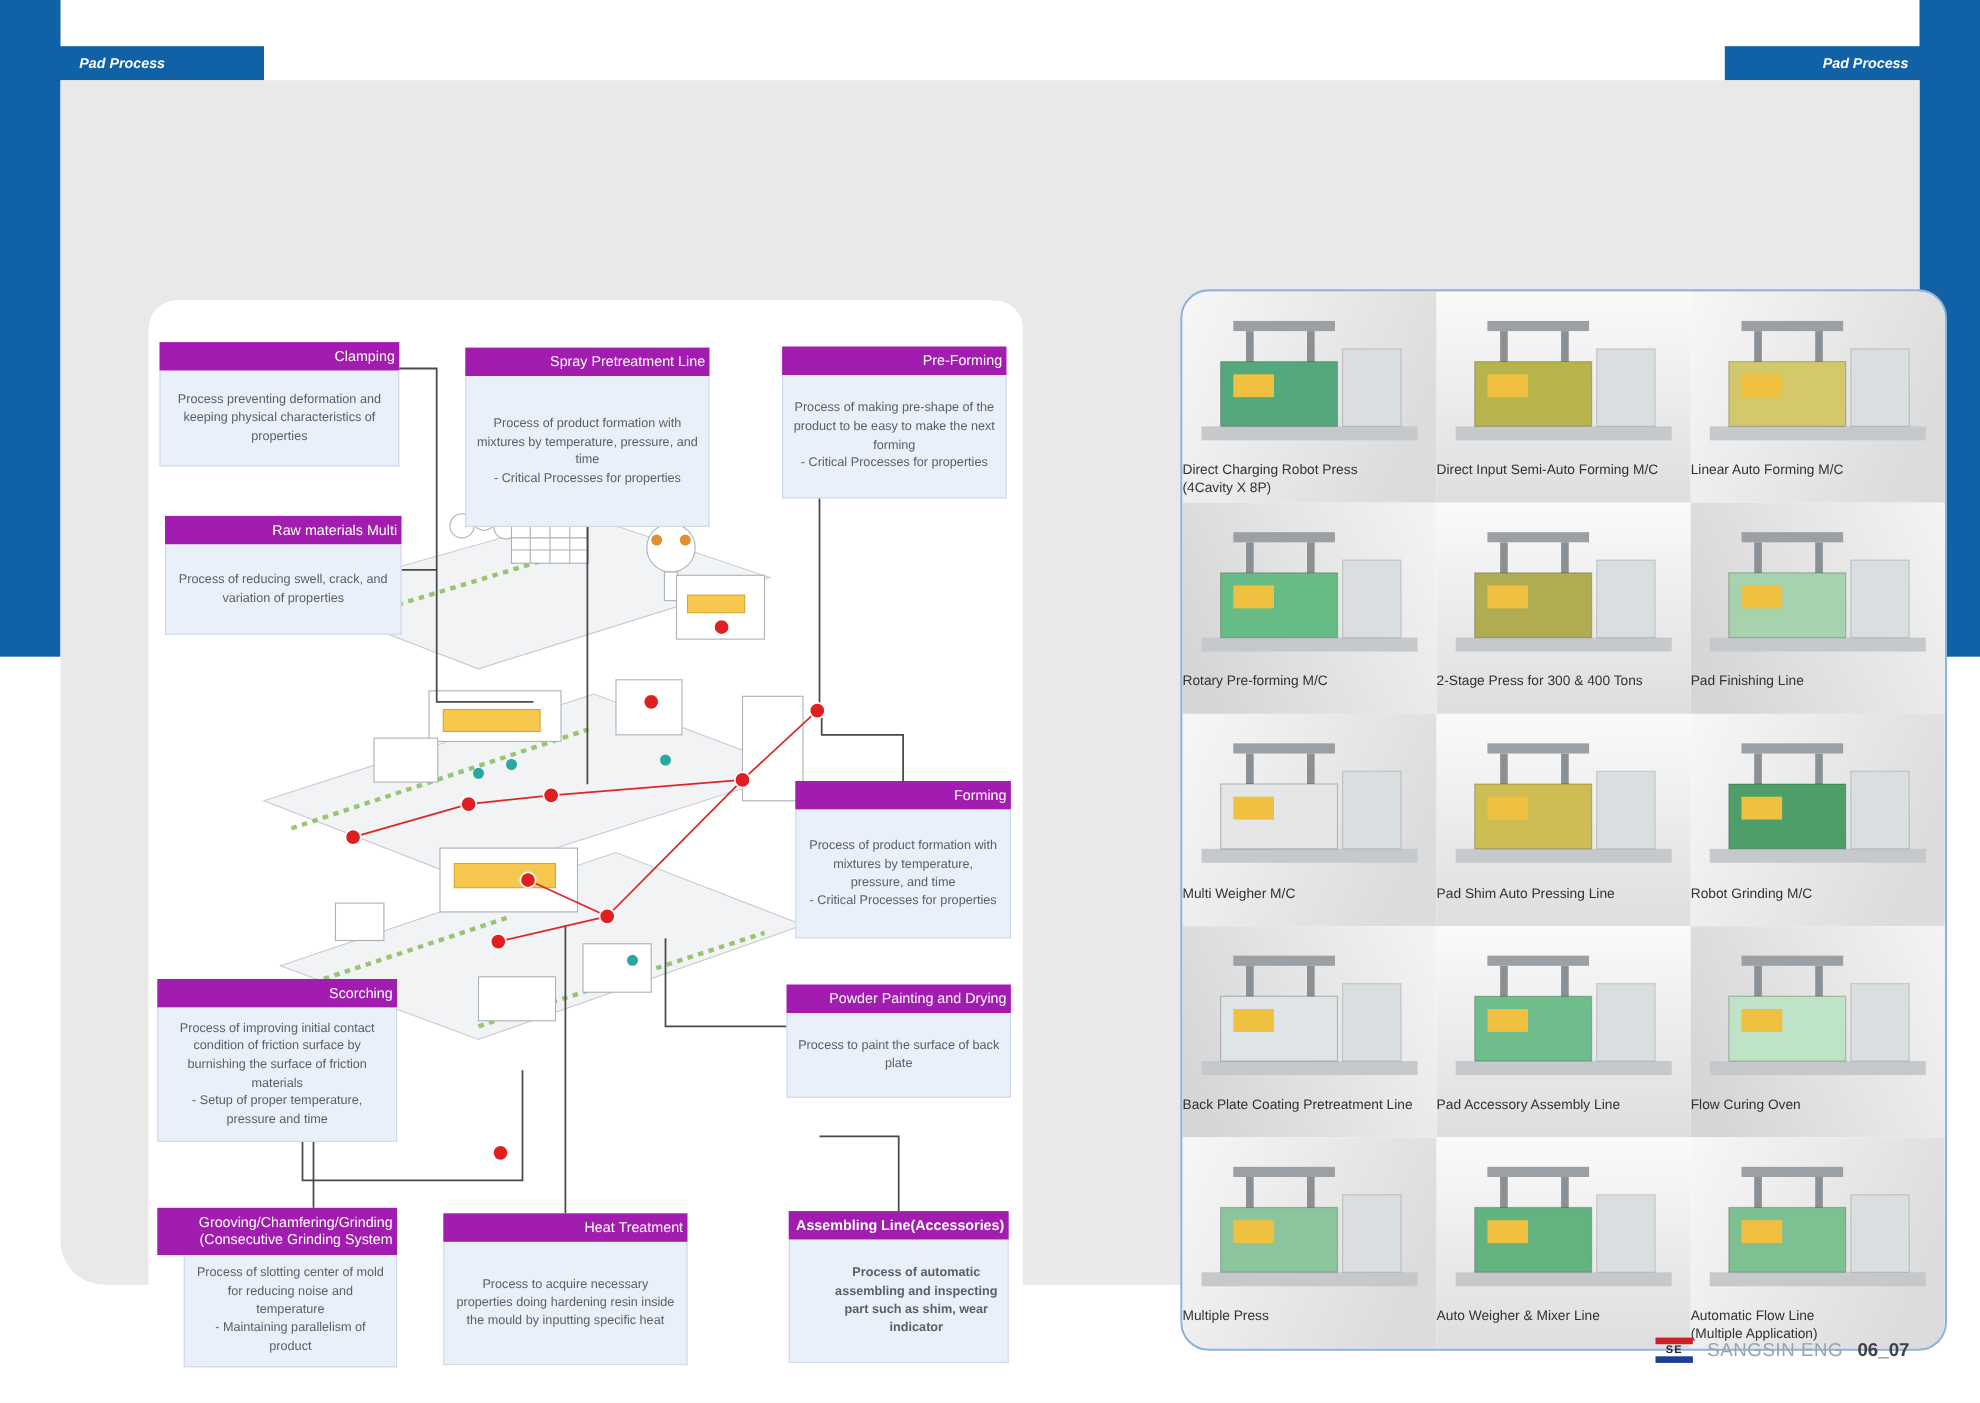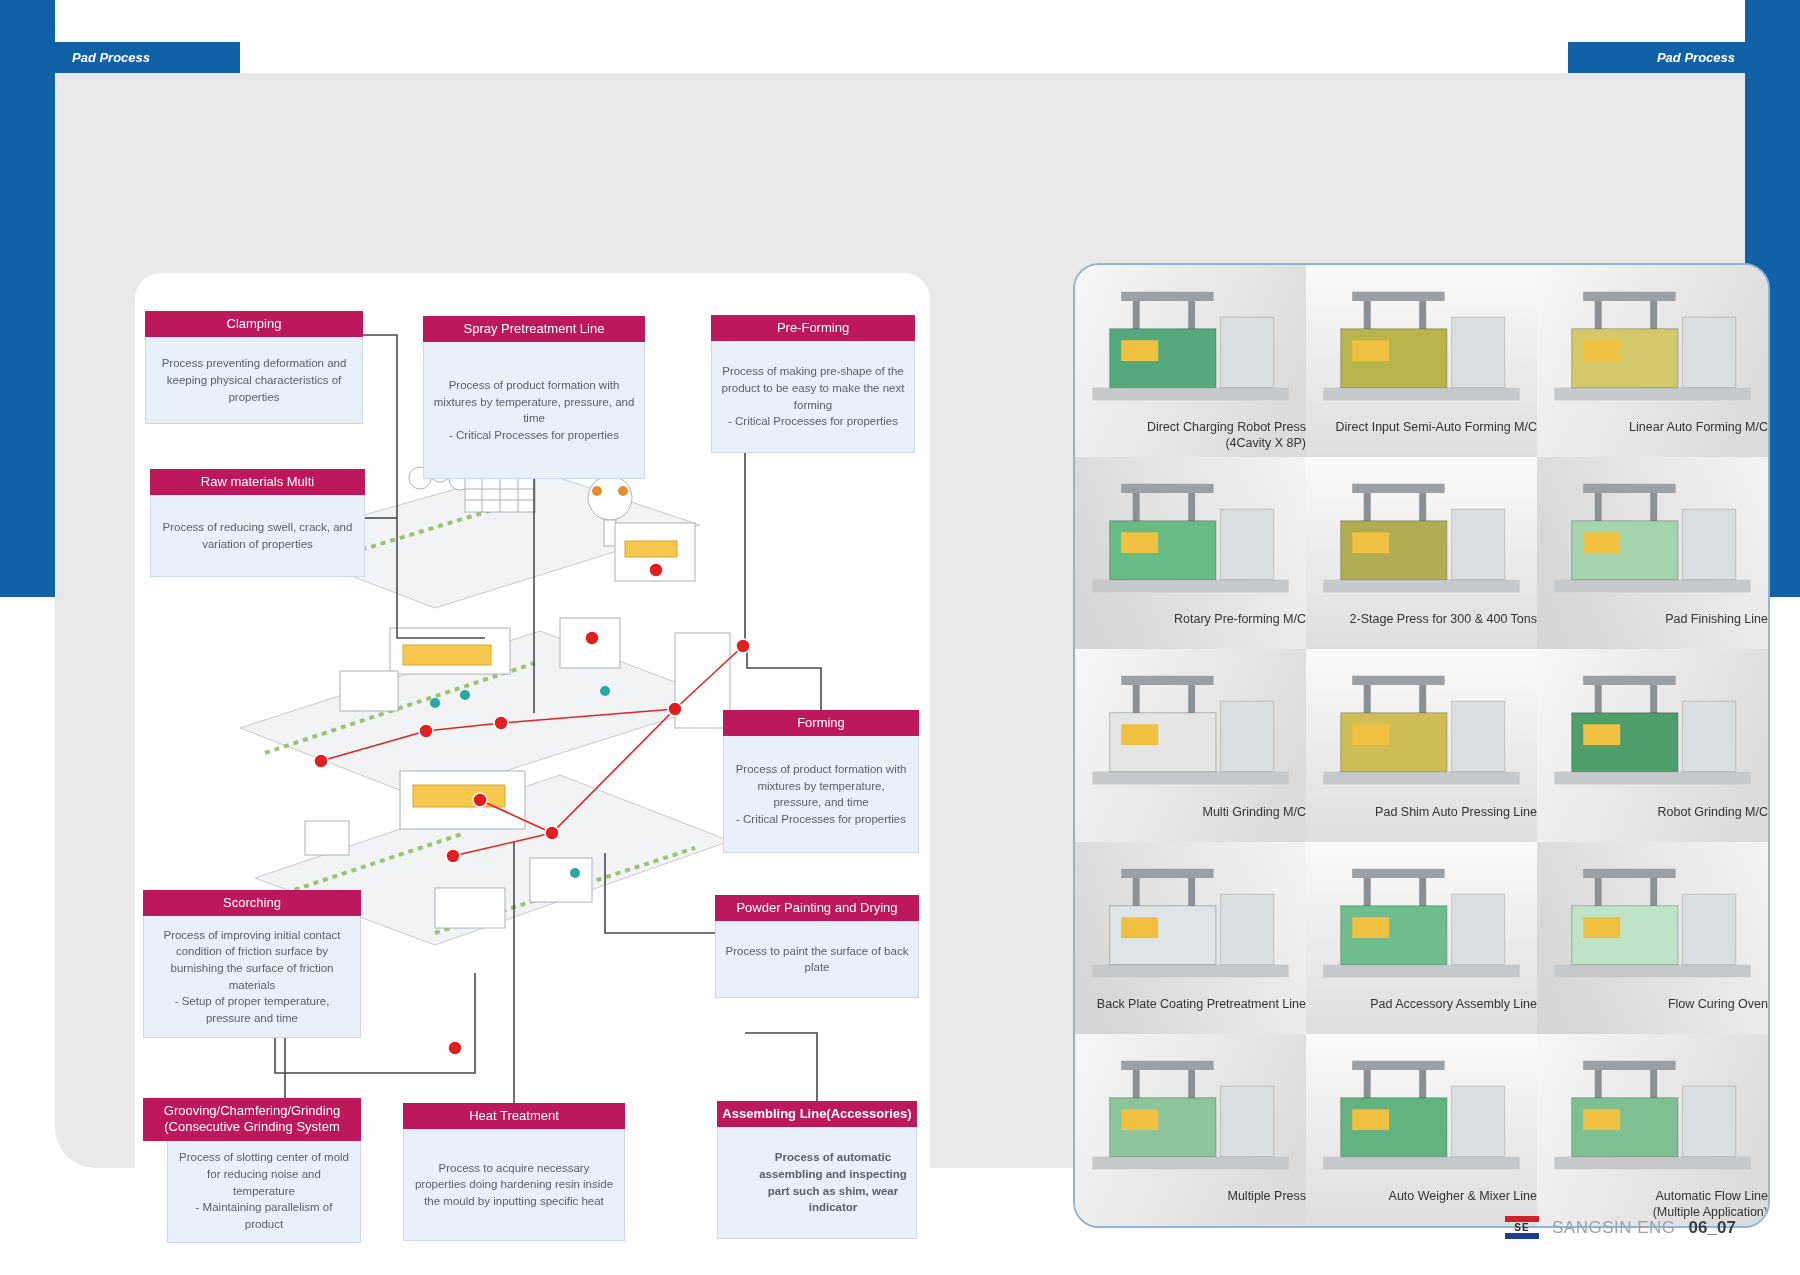--- a/index.html
+++ b/index.html
@@ -11,34 +11,34 @@
   .tab{position:absolute;top:42px;height:31px;background:#1161a6;color:#fff;
        font-style:italic;font-weight:bold;font-size:13px;display:flex;align-items:center;box-sizing:border-box;}
   .tab-left{left:0;width:240px;padding-left:72px;}
   .tab-right{left:1568px;width:232px;justify-content:flex-end;padding-right:65px;}
   .content-panel{position:absolute;left:55px;top:73px;width:1690px;height:1095px;
                  background:#e9e9e9;border-radius:0 0 40px 40px;}
   .diagram-panel{position:absolute;left:80px;top:200px;width:795px;height:952px;
                  background:#ffffff;border-radius:26px;}
   .art{position:absolute;left:0;top:0;width:795px;height:952px;}
   .callout{position:absolute;z-index:3;}
-  .callout-title{background:#be185d;color:#ffffff;text-align:center;font-size:13px;
+  .callout-title{background:#a21caf;color:#ffffff;text-align:right;font-size:13px;
                  padding:5px 4px;line-height:1.25;white-space:pre-line;}
   .callout-body{background:#eaf0fa;border:1px solid #ccd8ec;border-top:none;color:#5a6069;
                 font-size:11.5px;line-height:1.45;text-align:center;padding:8px 8px;
                 white-space:pre-line;display:flex;align-items:center;justify-content:center;}
   .grid-panel{position:absolute;left:1018px;top:190px;width:697px;height:965px;background:#ffffff;
               border:2px solid #8fb3d9;border-radius:26px;overflow:hidden;box-sizing:border-box;
               display:grid;grid-template-columns:repeat(3,1fr);grid-auto-rows:1fr;}
   .cell{display:flex;flex-direction:column;margin:0;background:linear-gradient(115deg,#f7f7f7 0%,#dcdcdc 85%);}
   .cell:nth-child(even){background:linear-gradient(245deg,#f4f4f4 0%,#d6d6d6 90%);}
   .cell:nth-child(3n+2){background:linear-gradient(180deg,#fafafa 0%,#dedede 100%);}
   .photo{position:relative;flex:1;}
   .photo svg{position:absolute;left:0;top:0;width:100%;height:100%;}
-  .cap{height:38px;text-align:right;font-size:12.5px;color:#333;line-height:1.3;
+  .cap{height:38px;text-align:left;font-size:12.5px;color:#333;line-height:1.3;
        padding-top:5px;white-space:pre-line;}
   .footer{position:absolute;left:1505px;top:1216px;display:flex;align-items:center;gap:13px;}
   .se-logo{width:34px;display:flex;flex-direction:column;align-items:stretch;}
   .se-logo .bar-red{height:6px;background:#cf2028;}
   .se-logo .bar-blue{height:6px;background:#1c3f93;}
   .se-logo .se-mid{font-size:10px;font-weight:bold;color:#2b2b2b;text-align:center;
                    line-height:11px;letter-spacing:1px;}
   .company{color:#9aa2aa;font-size:17px;letter-spacing:0.5px;}
   .pageno{color:#3c4146;font-size:17px;font-weight:600;}
 </style>
@@ -286,21 +286,21 @@
           <svg viewBox="0 0 200 120" preserveAspectRatio="xMidYMax meet">
             <rect x="15" y="97" width="170" height="11" fill="#c5c9cc"></rect>
             <rect x="50" y="22" width="6" height="26" fill="#8a9094"></rect>
               <rect x="98" y="22" width="6" height="26" fill="#8a9094"></rect>
             <rect x="40" y="14" width="80" height="8" fill="#9aa0a4"></rect>
             <rect x="30" y="46" width="92" height="51" stroke="#00000033" fill="#e3e6e4"></rect>
             <rect x="126" y="36" width="46" height="61" fill="#d9dee0" stroke="#00000022"></rect>
             <rect x="40" y="56" width="32" height="18" fill="#f0c040"></rect>
           </svg>
         </div>
-        <figcaption class="cap">Multi Grinding M/C</figcaption>
+        <figcaption class="cap">Multi Weigher M/C</figcaption>
       </figure>
 
       <figure class="cell">
         <div class="photo">
           <svg viewBox="0 0 200 120" preserveAspectRatio="xMidYMax meet">
             <rect x="15" y="97" width="170" height="11" fill="#c5c9cc"></rect>
             <rect x="50" y="22" width="6" height="26" fill="#8a9094"></rect>
               <rect x="98" y="22" width="6" height="26" fill="#8a9094"></rect>
             <rect x="40" y="14" width="80" height="8" fill="#9aa0a4"></rect>
             <rect x="30" y="46" width="92" height="51" stroke="#00000033" fill="#cdbd52"></rect>

